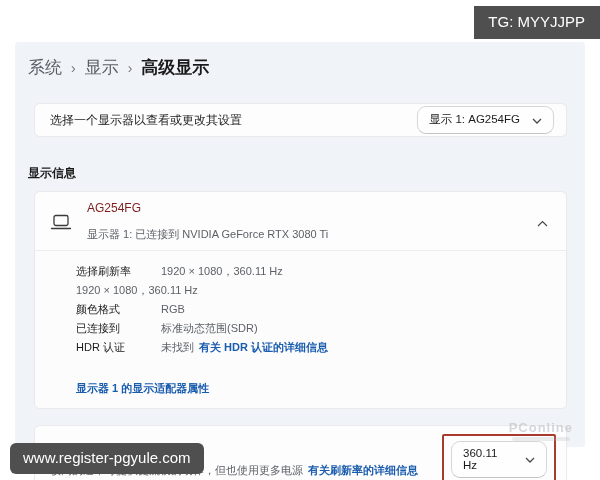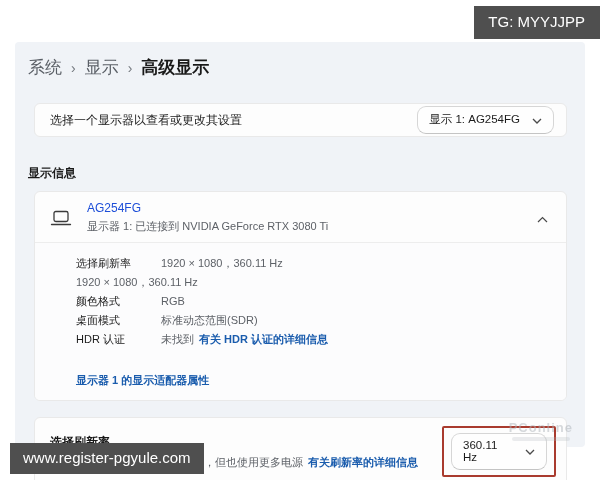--- a/index.html
+++ b/index.html
@@ -5,21 +5,21 @@
   * { margin:0; padding:0; box-sizing:border-box; }
   html,body { width:600px; height:480px; }
   body {
     position:relative; background:#ffffff; overflow:hidden;
     font-family:"Liberation Sans","DejaVu Sans",sans-serif;
     color:#1b1b1b;
   }
   
   .badge { position:absolute; background:#4f4f4f; color:#fff; font-size:15px; white-space:nowrap; }
   .badge-top { top:6px; right:0; padding:7px 15px 9px 14px; }
-  .badge-bottom { top:443px; left:10px; padding:6px 13px 8px; }
+  .badge-bottom { top:443px; left:10px; padding:6px 13px 8px;border-radius:6px; }
 
   
   .panel {
     position:absolute; left:15px; top:42px; width:570px; height:405px;
     background:#f0f3f7; border-radius:4px;
   }
   .breadcrumb { padding:14px 0 0 13px; font-size:17px; color:#5a5f66; display:flex; align-items:center; gap:9px; }
   .breadcrumb .crumb-last { color:#191919; font-weight:700; }
   .breadcrumb .sep { color:#73787e; font-size:14px; padding-top:1px; }
 
@@ -35,22 +35,22 @@
     display:inline-flex; align-items:center; gap:12px;
     background:#fefefe; border:1px solid #d6d6d6; border-bottom-color:#c4c4c4;
     border-radius:9px; padding:5px 11px 6px; font-size:11.5px; color:#1b1b1b; cursor:default;
   }
 
   .section-title { margin:28px 0 0 13px; font-size:12px; font-weight:700; color:#191919; }
 
   .card-monitor { margin-top:9px; overflow:hidden; }
   .monitor-header { display:flex; align-items:center; padding:9px 18px 8px 15px; }
   .monitor-icon { width:22px; height:18px; margin-right:15px; flex:none; }
-  .monitor-titles .t { font-size:12px; color:#1d4ed8; }
-  .monitor-titles .s { font-size:11px; color:#5d6167; margin-top:4px; }
+  .monitor-titles .t { font-size:12px; color:#7f1d1d; }
+  .monitor-titles .s { font-size:11px; color:#5d6167; margin-top:12px; }
   .chev-up { margin-left:auto; }
 
   .monitor-details { border-top:1px solid #ededed; background:#fcfcfd; padding:11px 14px 12px 41px; }
   .detail-row { display:flex; font-size:11px; line-height:19px; }
   .detail-row .dl { width:85px; color:#1b1b1b; flex:none; }
   .detail-row .dv { color:#5d6167; }
   .link { color:#1a5cad; font-weight:700; }
   .detail-row .dv .link { margin-left:5px; }
   .adapter-link { margin-top:24px; font-size:11px; }
 
@@ -121,21 +121,21 @@
         <span class="dv">1920 × 1080，360.11 Hz</span>
       </div>
       <div class="detail-row">
         <span class="dv">1920 × 1080，360.11 Hz</span>
       </div>
       <div class="detail-row">
         <span class="dl">颜色格式</span>
         <span class="dv">RGB</span>
       </div>
       <div class="detail-row">
-        <span class="dl">桌面模式</span>
+        <span class="dl">已连接到</span>
         <span class="dv">标准动态范围(SDR)</span>
       </div>
       <div class="detail-row">
         <span class="dl">HDR 认证</span>
         <span class="dv"><span>未找到</span><span class="link">有关 HDR 认证的详细信息</span></span>
       </div>
       <div class="adapter-link">
         <span class="link">显示器 1 的显示适配器属性</span>
       </div>
     </div>

